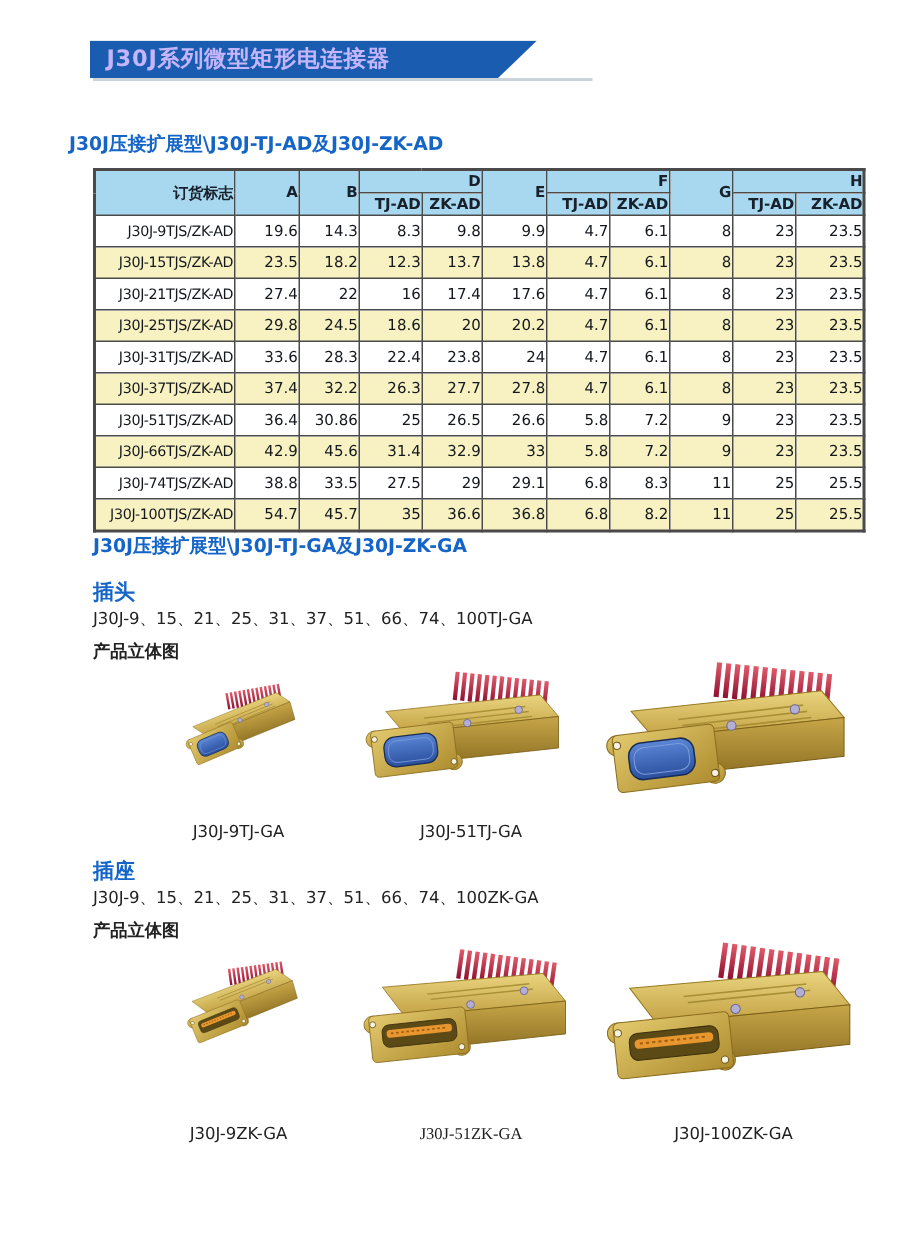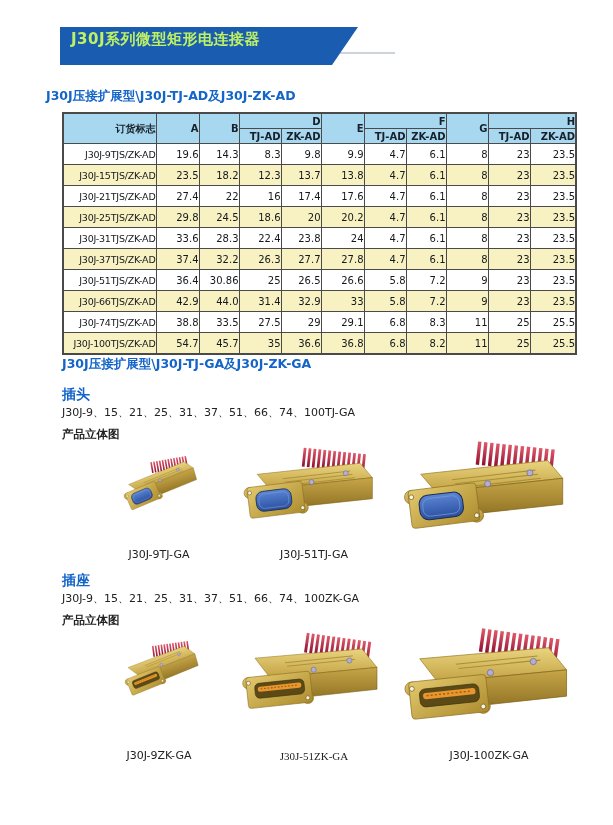--- a/index.html
+++ b/index.html
@@ -3,22 +3,22 @@
 <meta charset="utf-8">
 <style>
   html,body { margin:0; padding:0; }
   body {
     width:613px; height:825px; position:relative; background:#ffffff;
     font-family:"DejaVu Sans","Liberation Sans",sans-serif; color:#1a1a1a;
     overflow:hidden;
   }
   
   .banner {
-    position:absolute; left:60px; top:27px; width:298px; height:38px;
-    background:#1a5cb0; color:#bef264; font-weight:bold; font-size:15px;
+    position:absolute; left:60px; top:27px; width:298px; height:25px;
+    background:#1a5cb0; color:#c4b5fd; font-weight:bold; font-size:15px;
     line-height:25px; padding-left:11px; box-sizing:border-box;
     clip-path:polygon(0 0,100% 0,calc(100% - 26px) 100%,0 100%);
     letter-spacing:0.5px; z-index:2;
   }
   .banner-underline {
     position:absolute; left:62px; top:52px; width:333px; height:2px;
     background:#ccd3da; z-index:1;
   }
   
   .sec-title { position:absolute; color:#1565c8; font-weight:bold; font-size:12.5px; white-space:nowrap; }
@@ -264,21 +264,21 @@
         <td>26.6</td>
         <td>5.8</td>
         <td>7.2</td>
         <td>9</td>
         <td>23</td>
         <td>23.5</td>
       </tr>
     <tr>
         <td class="code">J30J-66TJS/ZK-AD</td>
         <td>42.9</td>
-        <td>44.0</td>
+        <td>45.6</td>
         <td>31.4</td>
         <td>32.9</td>
         <td>33</td>
         <td>5.8</td>
         <td>7.2</td>
         <td>9</td>
         <td>23</td>
         <td>23.5</td>
       </tr>
     <tr>

